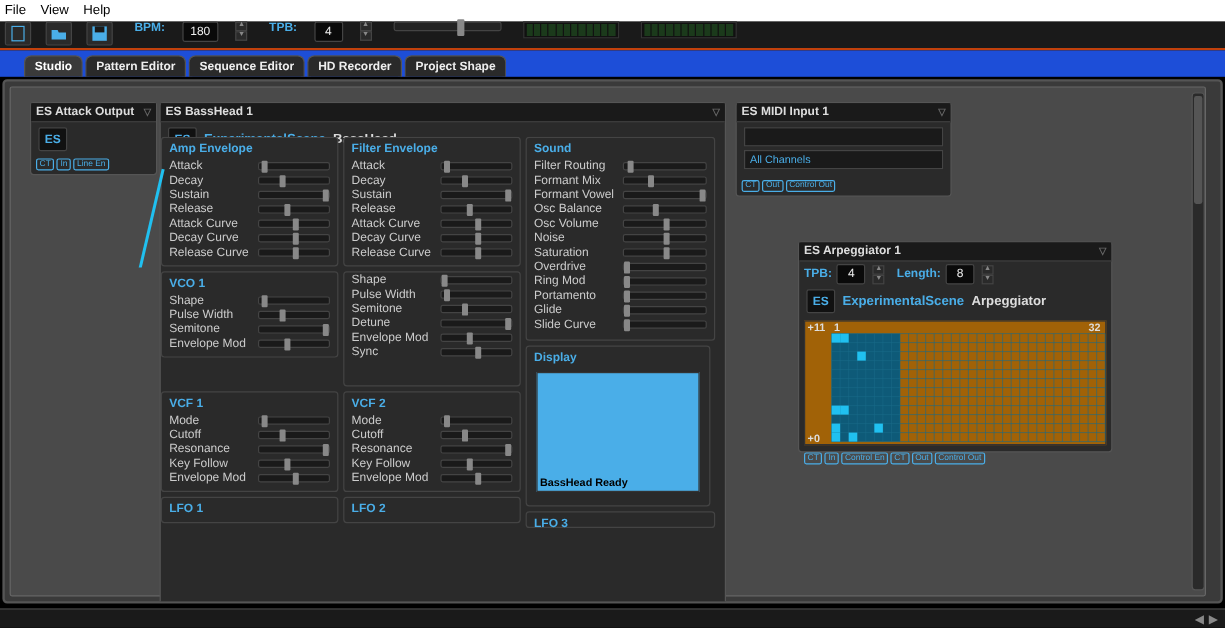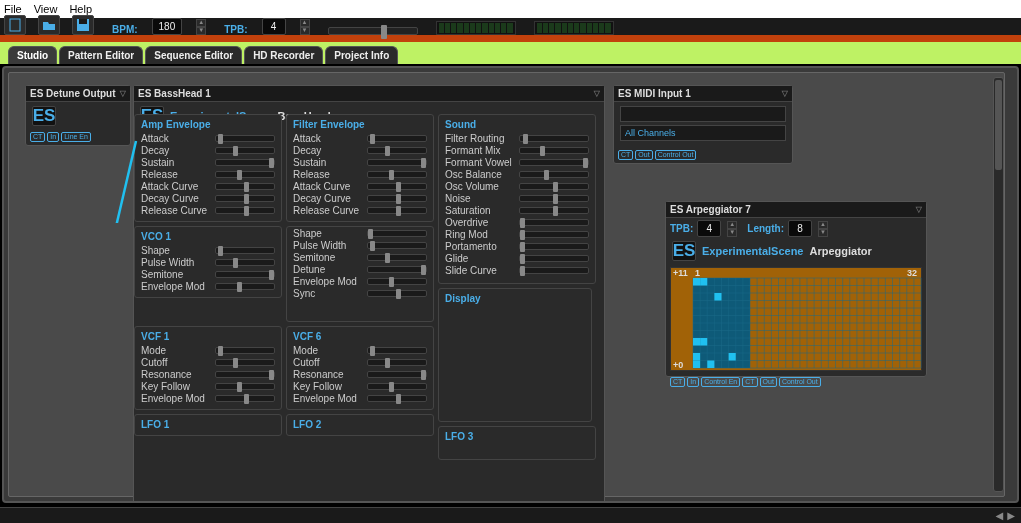--- a/index.html
+++ b/index.html
@@ -1,45 +1,45 @@
 <!DOCTYPE html>
 <html><head>
 <meta charset="utf-8">
 <style>
 * { box-sizing: border-box; margin: 0; padding: 0; }
 html, body { width: 1021px; height: 523px; overflow: hidden; font-family: sans-serif; font-size: 10px; background: #000; color: #ccc; }
 .menubar { background: #fff; color: #000; height: 18px; display: flex; align-items: center; padding: 0 4px; font-size: 11px; }
 .menubar span { margin-right: 12px; cursor: default; }
-.toolbar { background: #1a1a1a; height: 24px; display: flex; align-items: flex-end; padding: 0 4px; gap: 12px; border-bottom: 7px solid #c2410c; }
+.toolbar { background: #1a1a1a; height: 24px; display: flex; align-items: flex-start; padding: 0 4px; gap: 12px; border-bottom: 2px solid #c2410c; }
 .tb-btn { width: 22px; height: 20px; background: #2a2a2a; border: 1px solid #444; border-radius: 2px; display: flex; align-items: center; justify-content: center; }
 .tb-lbl { color: #4aaee8; font-weight: bold; margin: 0 2px 0 6px; font-size: 10px; }
 .tb-val { background: #0a0a0a; color: #eee; padding: 2px 6px; border: 1px solid #444; border-radius: 2px; font-size: 10px; min-width: 24px; text-align: center; }
 .spinner { display: flex; flex-direction: column; margin-left: 2px; }
 .spinner div { width: 10px; height: 8px; background: #2a2a2a; border: 1px solid #444; font-size: 6px; line-height: 5px; text-align: center; color: #888; }
 .vol-slider { width: 90px; height: 8px; background: #222; border: 1px solid #444; border-radius: 2px; position: relative; margin-left: 6px; }
 .vol-slider::after { content:''; position:absolute; left:60%; top:-3px; width:6px; height:14px; background:#888; border-radius:1px; }
 .meter { width: 80px; height: 14px; background: #111; border: 1px solid #333; margin-left: 6px; display: flex; gap:1px; padding:1px 2px}
 .meter div { flex:1; background:#1b3a1b; }
-.tabs { background: #bef264; height: 22px; display: flex; align-items: flex-end; padding-left: 8px; gap: 2px; }
+.tabs { background: #1d4ed8; height: 22px; display: flex; align-items: flex-end; padding-left: 20px; gap: 2px; }
 .tab { background: #2a2a2a; border: 1px solid #555; border-bottom: none; border-radius: 6px 6px 0 0; padding: 3px 8px; color: #eee; font-weight: bold; font-size: 10px; height: 18px; }
 .tab.active { background: #3a3a3a; color: #fff; }
 .workspace { position: absolute; top: 64px; left:0; right:0; bottom:18px; background: #3a3a3a; border: 2px solid #555; border-radius: 4px; margin: 2px; overflow:hidden; }
 .inner { position:absolute; top:4px; left:4px; right:12px; bottom:4px; background: #4a4a4a; border:1px solid #666; border-radius:2px; }
 
 .module { position: absolute; background: #2a2a2a; border: 1px solid #555; border-radius: 3px; }
 .mod-title { height: 16px; background: #1a1a1a; border-bottom: 1px solid #444; display: flex; align-items: center; padding: 0 4px; font-weight: bold; font-size: 10px; color: #ddd; }
 .mod-title .tri { margin-left: auto; color: #666; font-size: 8px; }
 
 #audio-out { left: 16px; top: 12px; width: 106px; }
 #basshead { left: 124px; top: 12px; width: 472px; height: 434px; }
 #midi-in { left: 604px; top: 12px; width: 180px; }
 #arp { left: 656px; top: 128px; width: 262px; height: 176px; }
 
 .logo-row { display: flex; align-items: center; padding: 4px 6px; gap: 6px; }
-.es-logo { width: 24px; height: 20px; background: #111; border: 1px solid #444; color: #4aaee8; font-weight: bold; font-size: 17px; display:flex;align-items:center;justify-content:center; border-radius:2px; }
+.es-logo { width: 24px; height: 20px; background: #111; border: 1px solid #444; color: #4aaee8; font-weight: bold; font-size: 10px; display:flex;align-items:center;justify-content:center; border-radius:2px; }
 .brand { color: #4aaee8; font-weight: bold; font-size: 11px; }
 .prod { color: #ddd; font-weight: bold; font-size: 11px; }
 
 .panel-grid { position: absolute; top: 28px; left: 0; right: 0; bottom: 0; overflow: hidden; padding: 2px 4px; }
 .panel { position: absolute; border: 1px solid #444; border-radius: 3px; background: #2a2a2a; }
 .panel-title { color: #4aaee8; font-weight: bold; font-size: 10px; padding: 4px 6px 2px; }
 .param-row { display: flex; align-items: center; height: 12px; padding: 0 6px; gap: 4px; }
 .param-lbl { width: 70px; text-align: left; color: #ccc; font-size: 10px; }
 .param-slider { flex:1; height: 7px; background: #1a1a1a; border: 1px solid #444; border-radius: 2px; position: relative; }
 .param-slider::after { content:''; position:absolute; top:-2px; width:5px; height:10px; background:#888; border-radius:1px; }
@@ -138,40 +138,40 @@
       <div></div>
       <div></div>
     </div>
 </div>
 
 <div class="tabs">
   <div class="tab active">Studio</div>
   <div class="tab">Pattern Editor</div>
   <div class="tab">Sequence Editor</div>
   <div class="tab">HD Recorder</div>
-  <div class="tab">Project Info</div>
+  <div class="tab">Project Shape</div>
 </div>
 
 <div class="workspace">
   <div class="inner">
 
     <svg class="wires">
       <defs>
           <marker id="ah" markerWidth="8" markerHeight="8" refX="4" refY="4" orient="auto">
             <path d="M0 0 L8 4 L0 8 z" class="arrow"></path>
           </marker>
         </defs>
       <line x1="127" y1="68" x2="78" y2="278" stroke="#20c0f0" stroke-width="2.5" marker-end="url(#ah)"></line>
       <line x1="625" y1="86" x2="654" y2="168" stroke="#20c0f0" stroke-width="2.5"></line>
       <line x1="656" y1="290" x2="440" y2="376" stroke="#20c0f0" stroke-width="2.5" marker-end="url(#ah)"></line>
     </svg>
 
     <div class="module" id="audio-out">
       <div class="mod-title">
-          <span>ES Detune Output</span>
+          <span>ES Attack Output</span>
           <span class="tri">▽</span>
         </div>
       <div class="logo-row">
           <div class="es-logo">ES</div>
         </div>
       <div class="port-row">
         <span class="port-tab">CT</span>
         <span class="port-tab">In</span>
         <span class="port-tab">Line En</span>
       </div>
@@ -341,20 +341,23 @@
               <div class="param-lbl">Envelope Mod</div>
               <div class="param-slider"></div>
             </div>
             <div class="param-row">
               <div class="param-lbl">Sync</div>
               <div class="param-slider"></div>
             </div>
           </div>
           <div class="panel" style="left: 304px; top: 174px; width: 154px; height: 134px;">
             <div class="panel-title">Display</div>
+            <div class="display-box">
+              <span>BassHead Ready</span>
+            </div>
           </div>
           <div class="panel" style="left: 0px; top: 212px; width: 148px; height: 84px;">
             <div class="panel-title">VCF 1</div>
             <div class="param-row">
               <div class="param-lbl">Mode</div>
               <div class="param-slider"></div>
             </div>
             <div class="param-row">
               <div class="param-lbl">Cutoff</div>
               <div class="param-slider"></div>
@@ -366,21 +369,21 @@
             <div class="param-row">
               <div class="param-lbl">Key Follow</div>
               <div class="param-slider"></div>
             </div>
             <div class="param-row">
               <div class="param-lbl">Envelope Mod</div>
               <div class="param-slider"></div>
             </div>
           </div>
           <div class="panel" style="left: 152px; top: 212px; width: 148px; height: 84px;">
-            <div class="panel-title">VCF 6</div>
+            <div class="panel-title">VCF 2</div>
             <div class="param-row">
               <div class="param-lbl">Mode</div>
               <div class="param-slider"></div>
             </div>
             <div class="param-row">
               <div class="param-lbl">Cutoff</div>
               <div class="param-slider"></div>
             </div>
             <div class="param-row">
               <div class="param-lbl">Resonance</div>
@@ -394,21 +397,21 @@
               <div class="param-lbl">Envelope Mod</div>
               <div class="param-slider"></div>
             </div>
           </div>
           <div class="panel" style="left: 0px; top: 300px; width: 148px; height: 22px;">
             <div class="panel-title">LFO 1</div>
           </div>
           <div class="panel" style="left: 152px; top: 300px; width: 148px; height: 22px;">
             <div class="panel-title">LFO 2</div>
           </div>
-          <div class="panel" style="left: 304px; top: 312px; width: 158px; height: 34px;">
+          <div class="panel" style="left: 304px; top: 312px; width: 158px; height: 14px;">
             <div class="panel-title">LFO 3</div>
           </div>
         </div>
     </div>
 
     <div class="module" id="midi-in">
       <div class="mod-title">
           <span>ES MIDI Input 1</span>
           <span class="tri">▽</span>
         </div>
@@ -418,21 +421,21 @@
       </div>
       <div class="port-row">
         <span class="port-tab">CT</span>
         <span class="port-tab">Out</span>
         <span class="port-tab">Control Out</span>
       </div>
     </div>
 
     <div class="module" id="arp">
       <div class="mod-title">
-          <span>ES Arpeggiator 7</span>
+          <span>ES Arpeggiator 1</span>
           <span class="tri">▽</span>
         </div>
       <div class="arp-ctrl">
         <span class="tb-lbl" style="margin:0">TPB:</span>
         <span class="tb-val">4</span>
         <div class="spinner">
             <div>▲</div>
             <div>▼</div>
           </div>
         <span class="tb-lbl" style="margin:0 0 0 6px">Length:</span>

